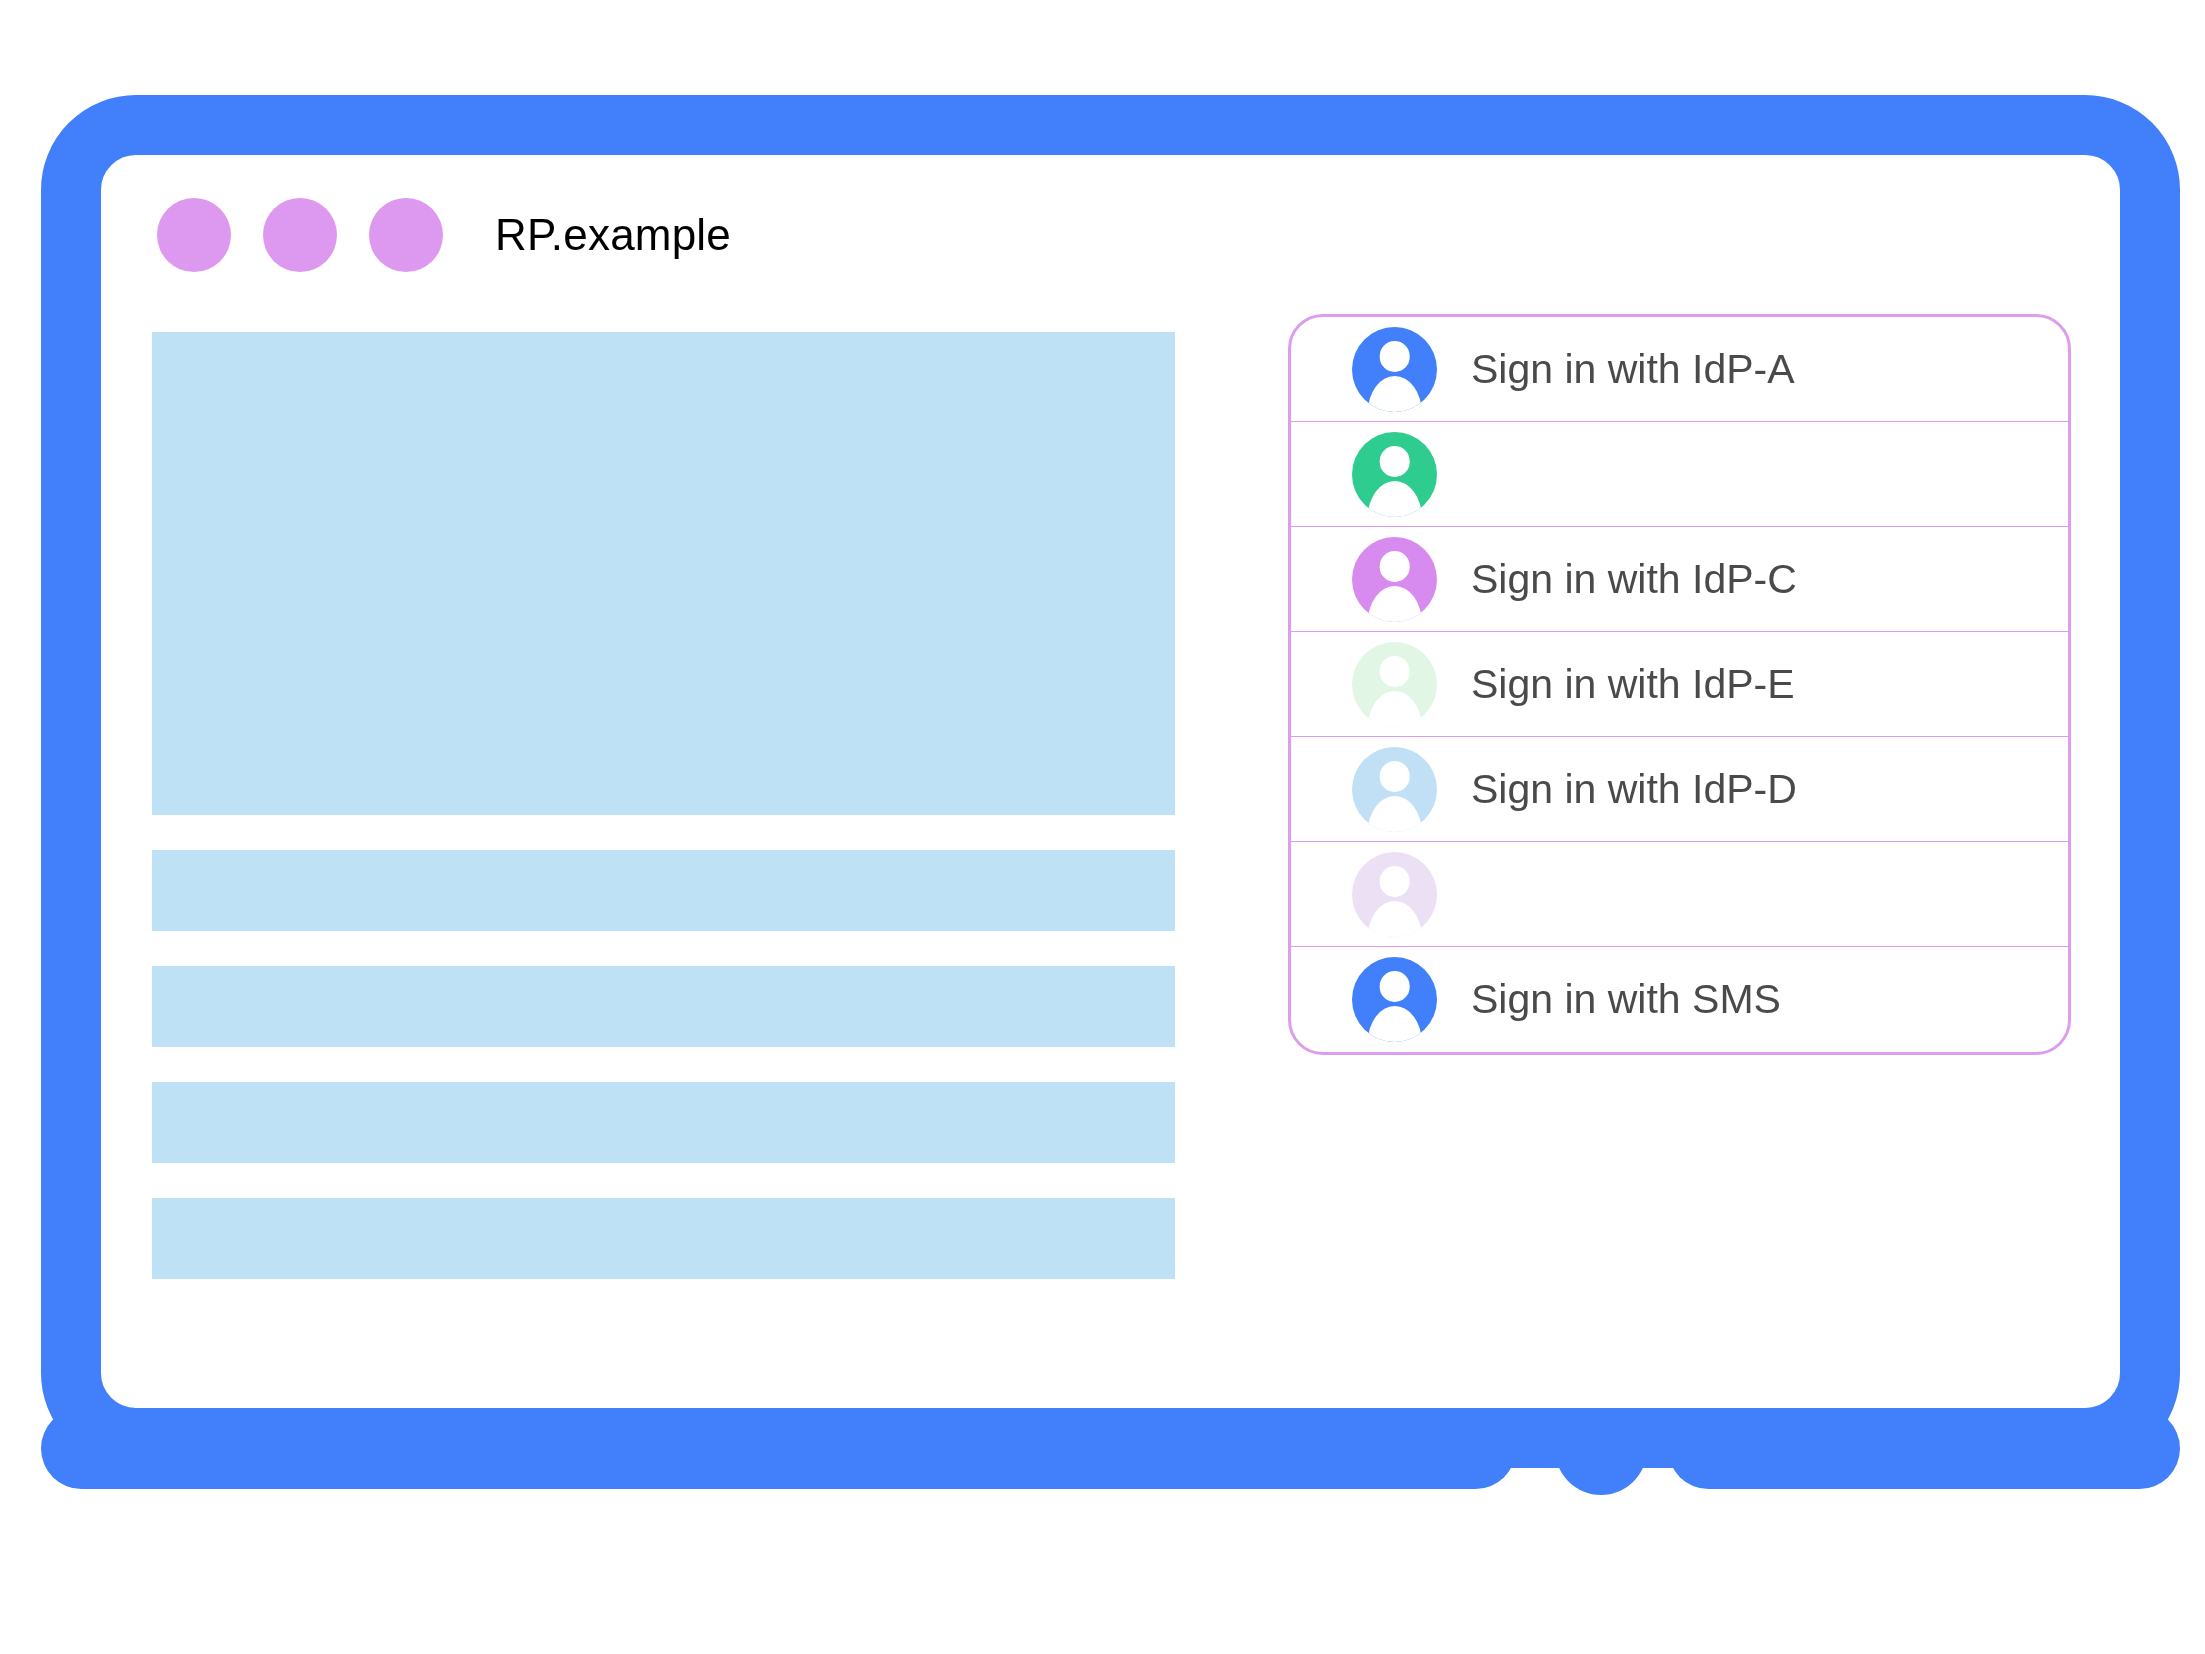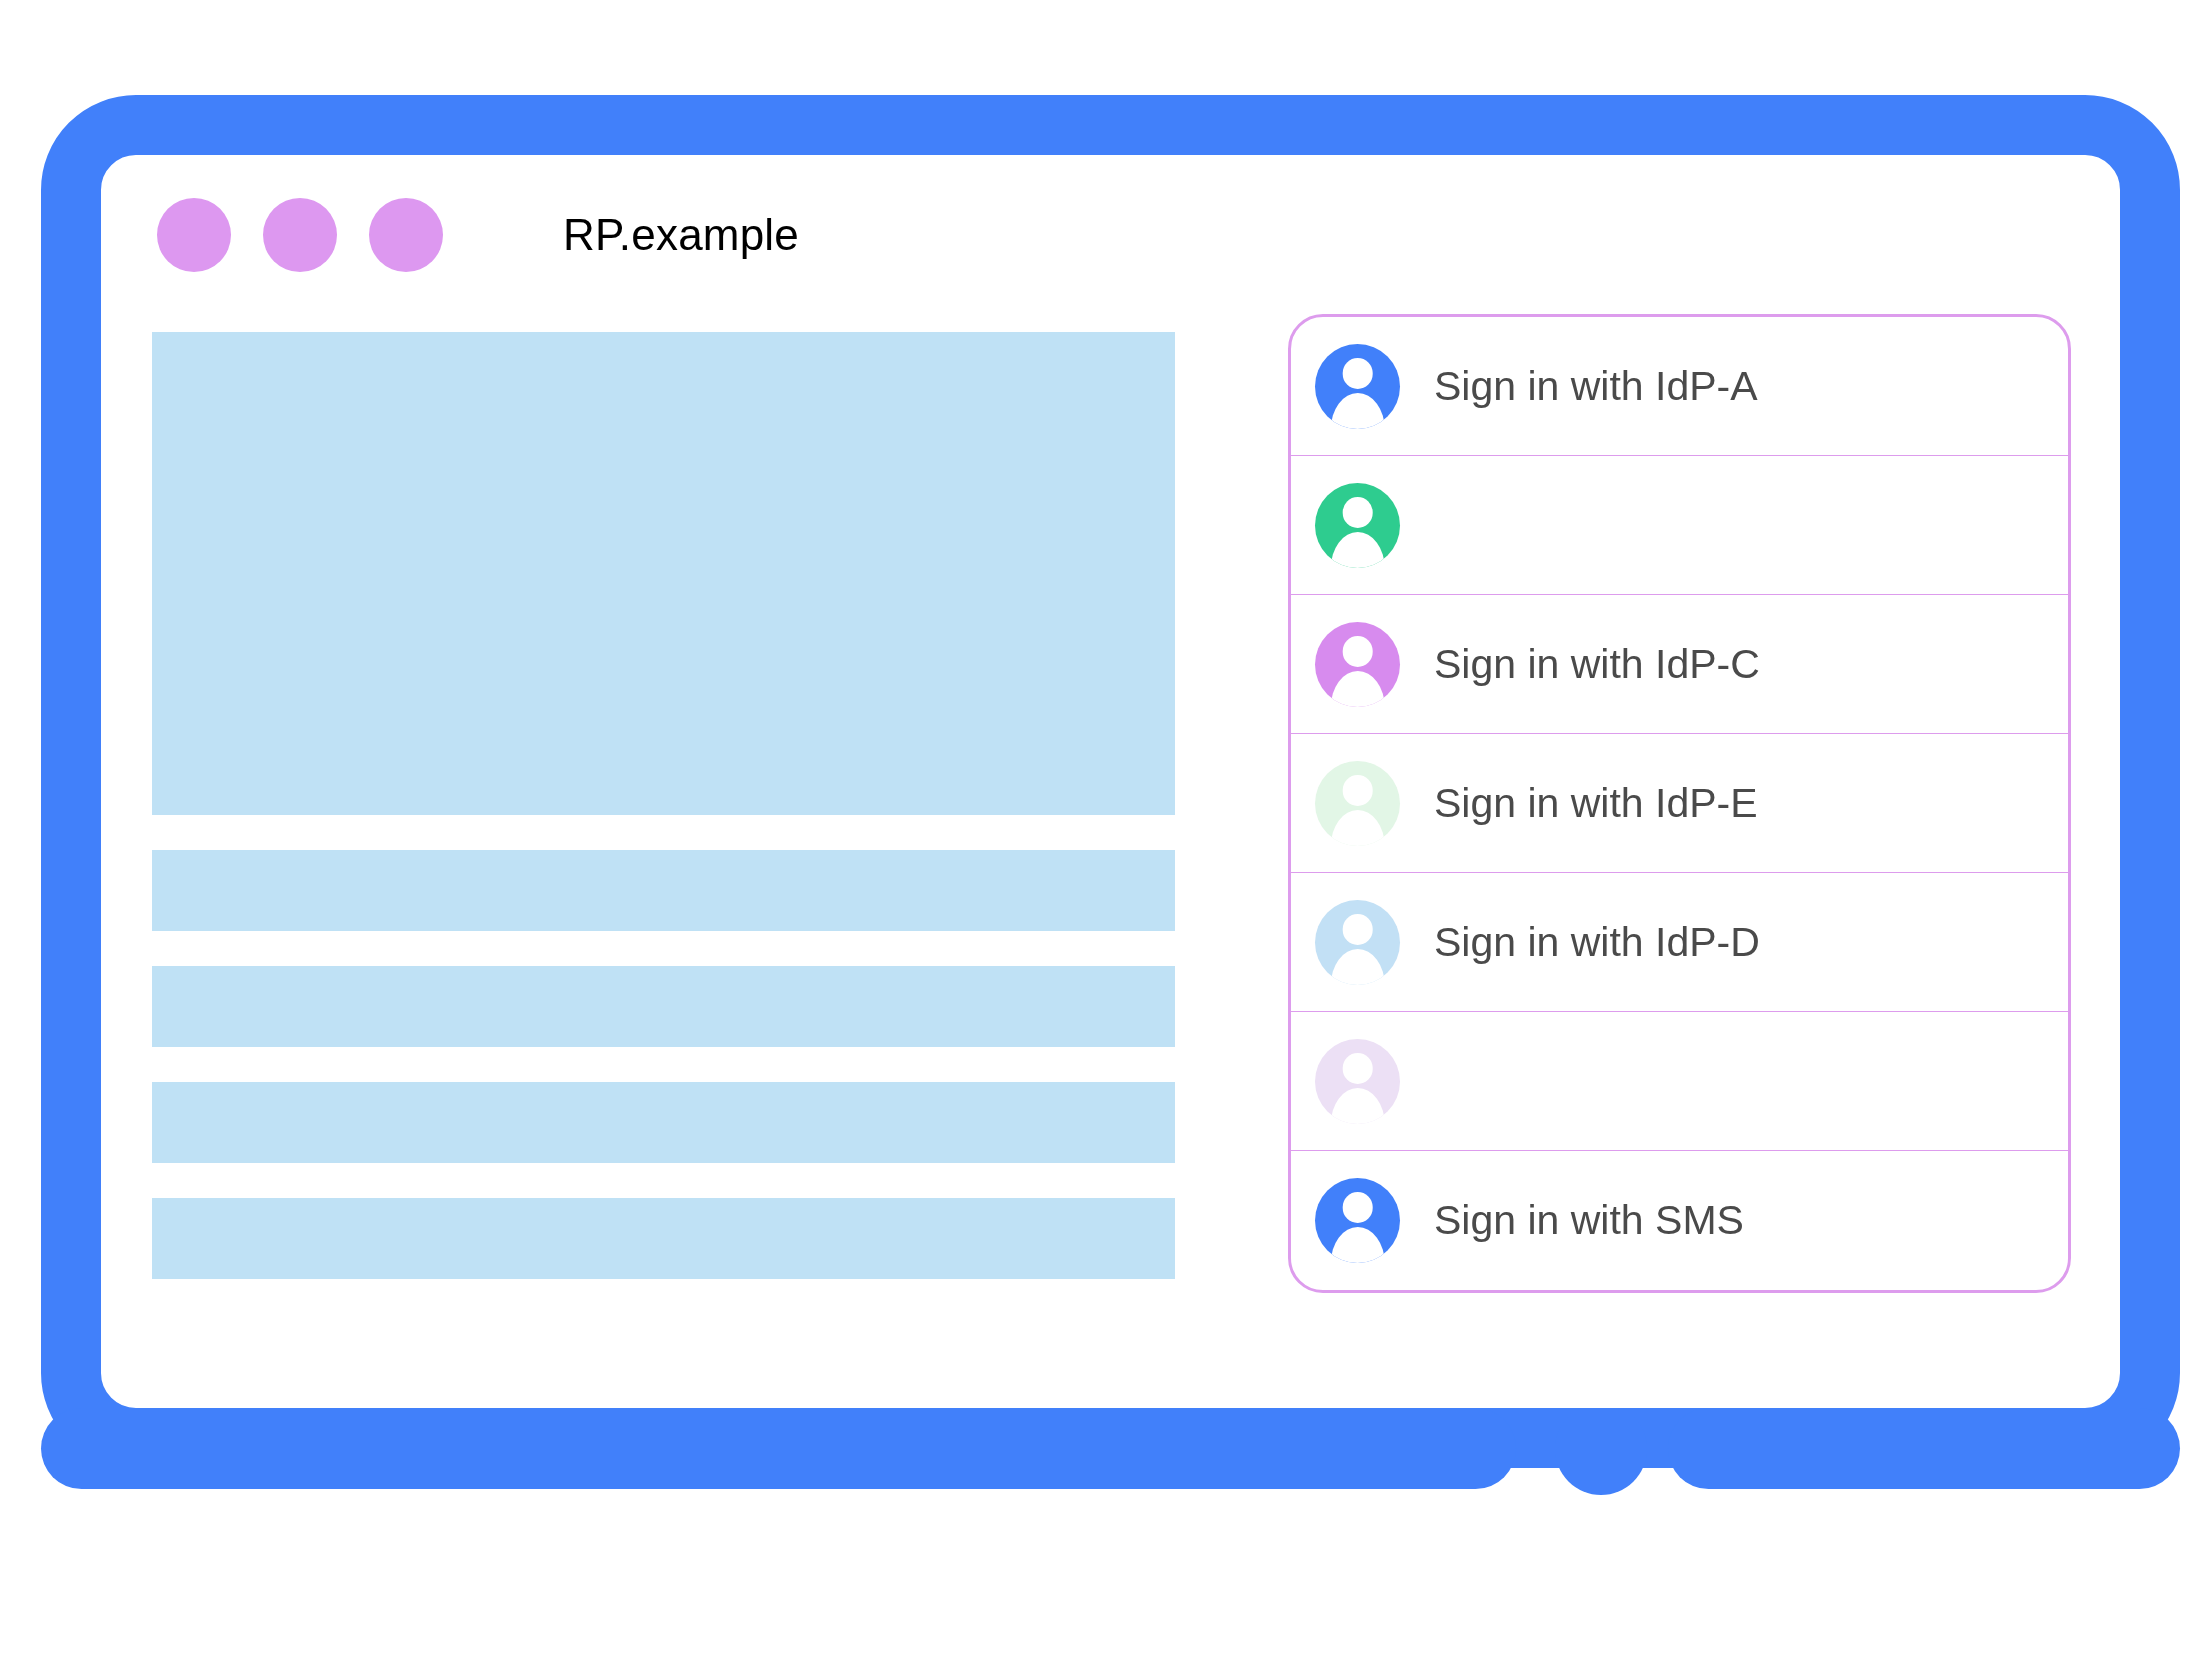--- a/index.html
+++ b/index.html
@@ -99,21 +99,21 @@
     align-items: center;
     gap: 32px;
   }
   .dot {
     width: 74px;
     height: 74px;
     border-radius: 50%;
     background: #dd98f0;
   }
   .window-title {
-    margin-left: 120px;
+    margin-left: 52px;
     font-size: 44px;
     color: #000000;
     letter-spacing: 0.2px;
     white-space: nowrap;
   }
 
   
   .page-body {
     position: absolute;
     left: 0;
@@ -143,22 +143,22 @@
     width: 783px;
     box-sizing: border-box;
     border: 3.5px solid #dd9ced;
     border-radius: 35px;
     background: #ffffff;
     overflow: hidden;
   }
   .signin-row {
     display: flex;
     align-items: center;
-    height: 139px;
-    padding-left: 24px;
+    height: 105px;
+    padding-left: 61px;
     box-sizing: border-box;
     border-bottom: 1.8px solid #dd9ced;
     background: transparent;
     cursor: pointer;
   }
   .signin-row:last-child { border-bottom: none; }
 
   .avatar {
     width: 85px;
     height: 85px;

